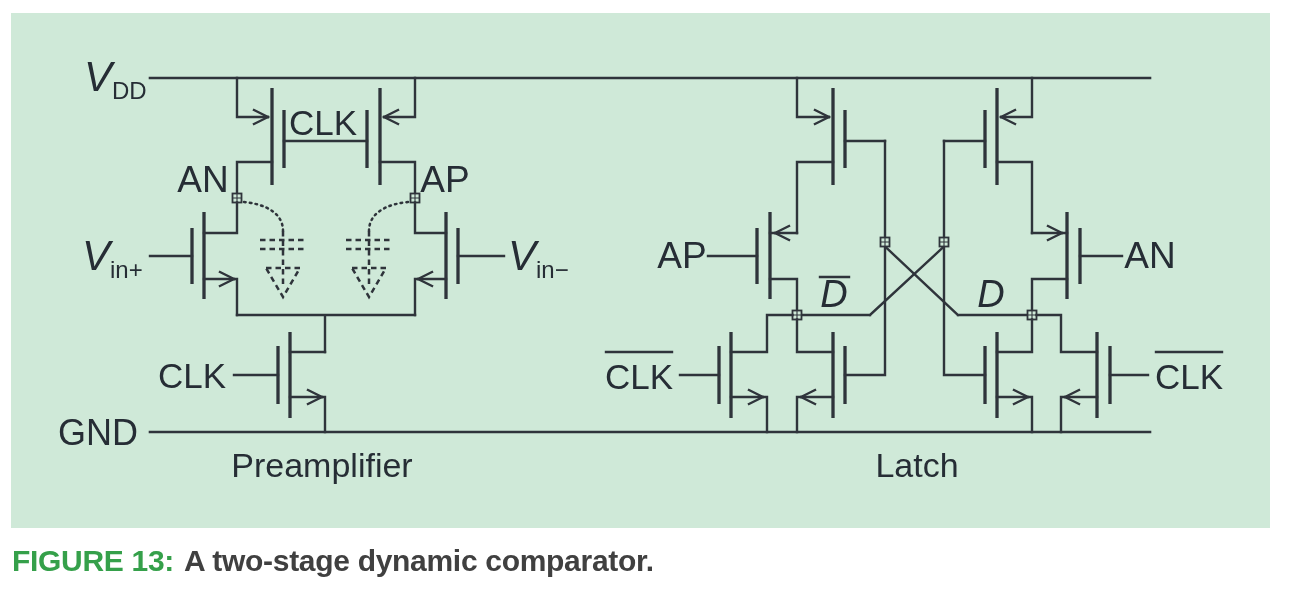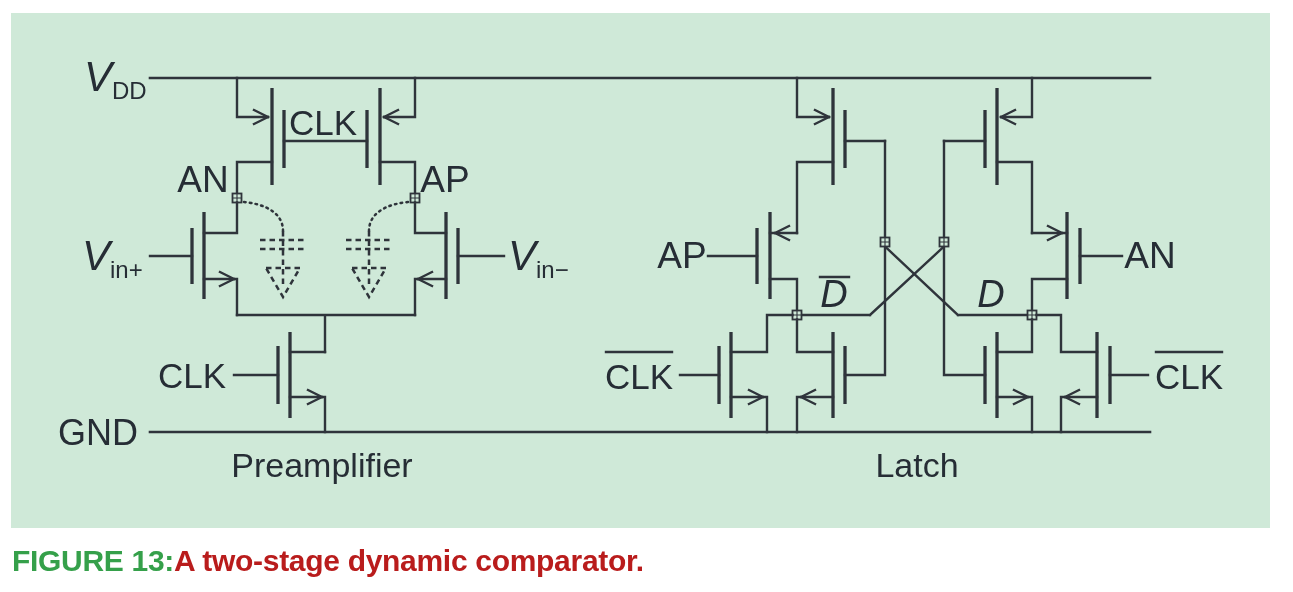--- a/index.html
+++ b/index.html
@@ -28,22 +28,22 @@
   .nodelbl{font-size:37px;}
   .seclbl{font-size:34px;}
   .vmain{font-size:42px;font-style:italic;}
   .vsub{font-size:24px;font-style:normal;}
   .dlbl{font-size:38px;font-style:italic;}
   .mid{text-anchor:middle;}
 
   .caption{position:absolute;left:12px;top:541px;width:1270px;
            font-size:30px;font-weight:bold;letter-spacing:-0.3px;line-height:40px;
            font-family:"Liberation Sans",sans-serif;}
-  .cap-label{color:#35a04a;}
-  .cap-text{color:#b91c1c;}
+  .cap-label{color:#35a04a;margin-right:10px;}
+  .cap-text{color:#404040;}
 </style>
 </head>
 <body>
 
 <svg width="1293" height="592" viewBox="0 0 1293 592">
 
   <rect x="11" y="13" width="1259" height="515" fill="#cfe9d8"></rect>
 
   <g>
     <path class="w rail" d="M150,78 H1150"></path>

